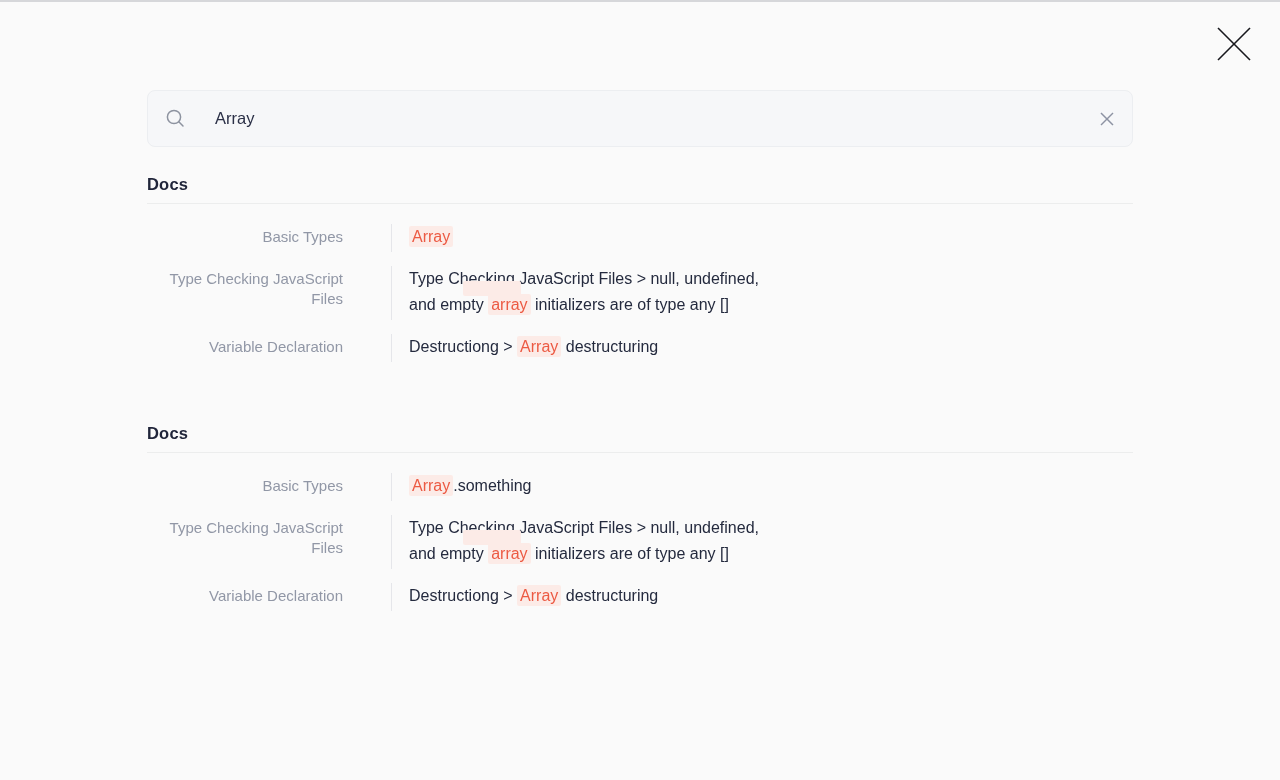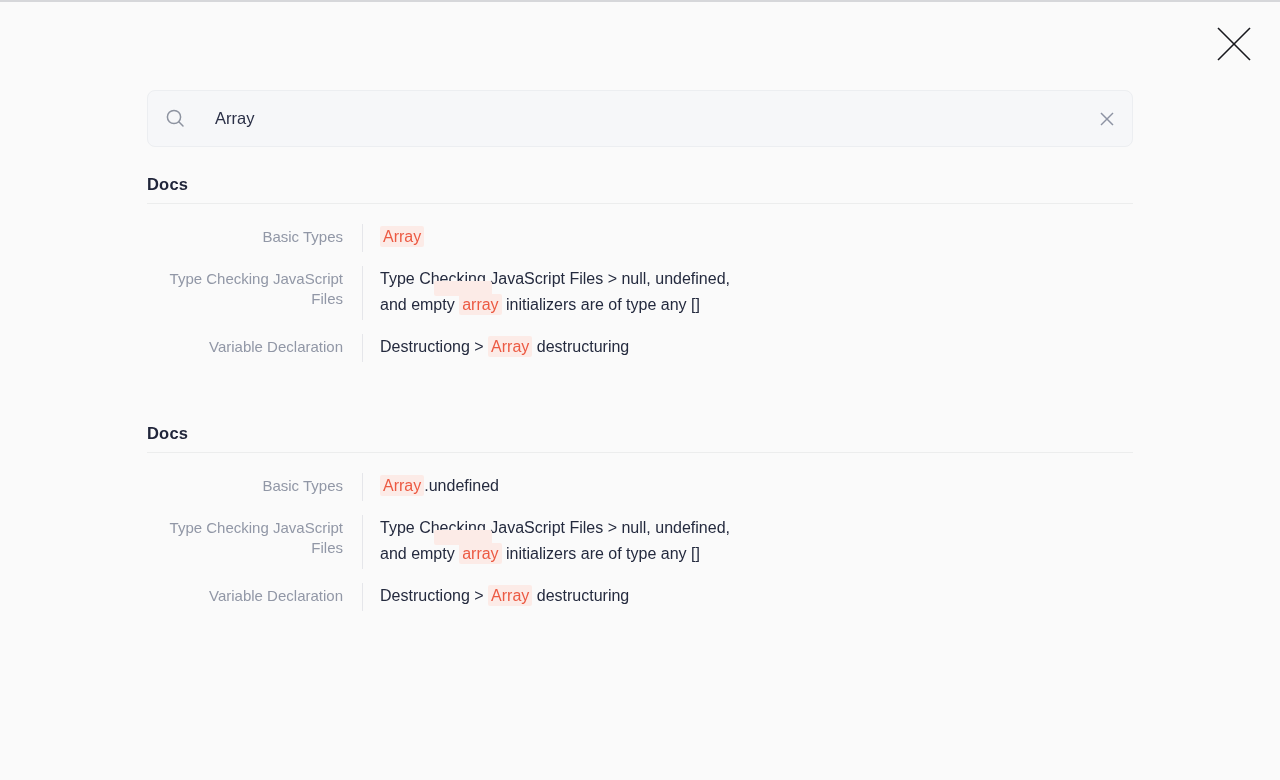--- a/index.html
+++ b/index.html
@@ -57,20 +57,21 @@
     letter-spacing: 0.2px;
     padding-bottom: 9px;
     border-bottom: 1px solid #eceded;
   }
   .section-results { padding-top: 20px; }
   .result-row {
     display: grid;
     grid-template-columns: 215px 1fr;
     margin-bottom: 14px;
     cursor: pointer;
+    gap: 29px;
   }
   .result-label {
     padding: 3px 19px 3px 0;
     text-align: right;
     font-size: 15px;
     line-height: 20px;
     color: var(--label-text, #9197a6);
   }
   .result-content {
     border-left: 1px solid #e5e6ea;
@@ -143,21 +144,21 @@
     <div class="result-content"><span>Destructiong &gt; </span><mark class="hl">Array</mark><span> destructuring</span></div>
   </div>
 </div>
   </section>
 
   <section class="section">
     <h2 class="section-title">Docs</h2>
     <div class="section-results">
   <div class="result-row">
     <div class="result-label">Basic Types</div>
-    <div class="result-content"><mark class="hl">Array</mark><span>.undefined</span></div>
+    <div class="result-content"><mark class="hl">Array</mark><span>.something</span></div>
   </div>
 
   <div class="result-row">
     <div class="result-label">Type Checking JavaScript Files</div>
     <div class="result-content"><span>Type Checking JavaScript Files &gt; null, undefined,</span><br><span>and empty </span><mark class="hl bleed">array</mark><span> initializers are of type any []</span></div>
   </div>
 
   <div class="result-row">
     <div class="result-label">Variable Declaration</div>
     <div class="result-content"><span>Destructiong &gt; </span><mark class="hl">Array</mark><span> destructuring</span></div>

